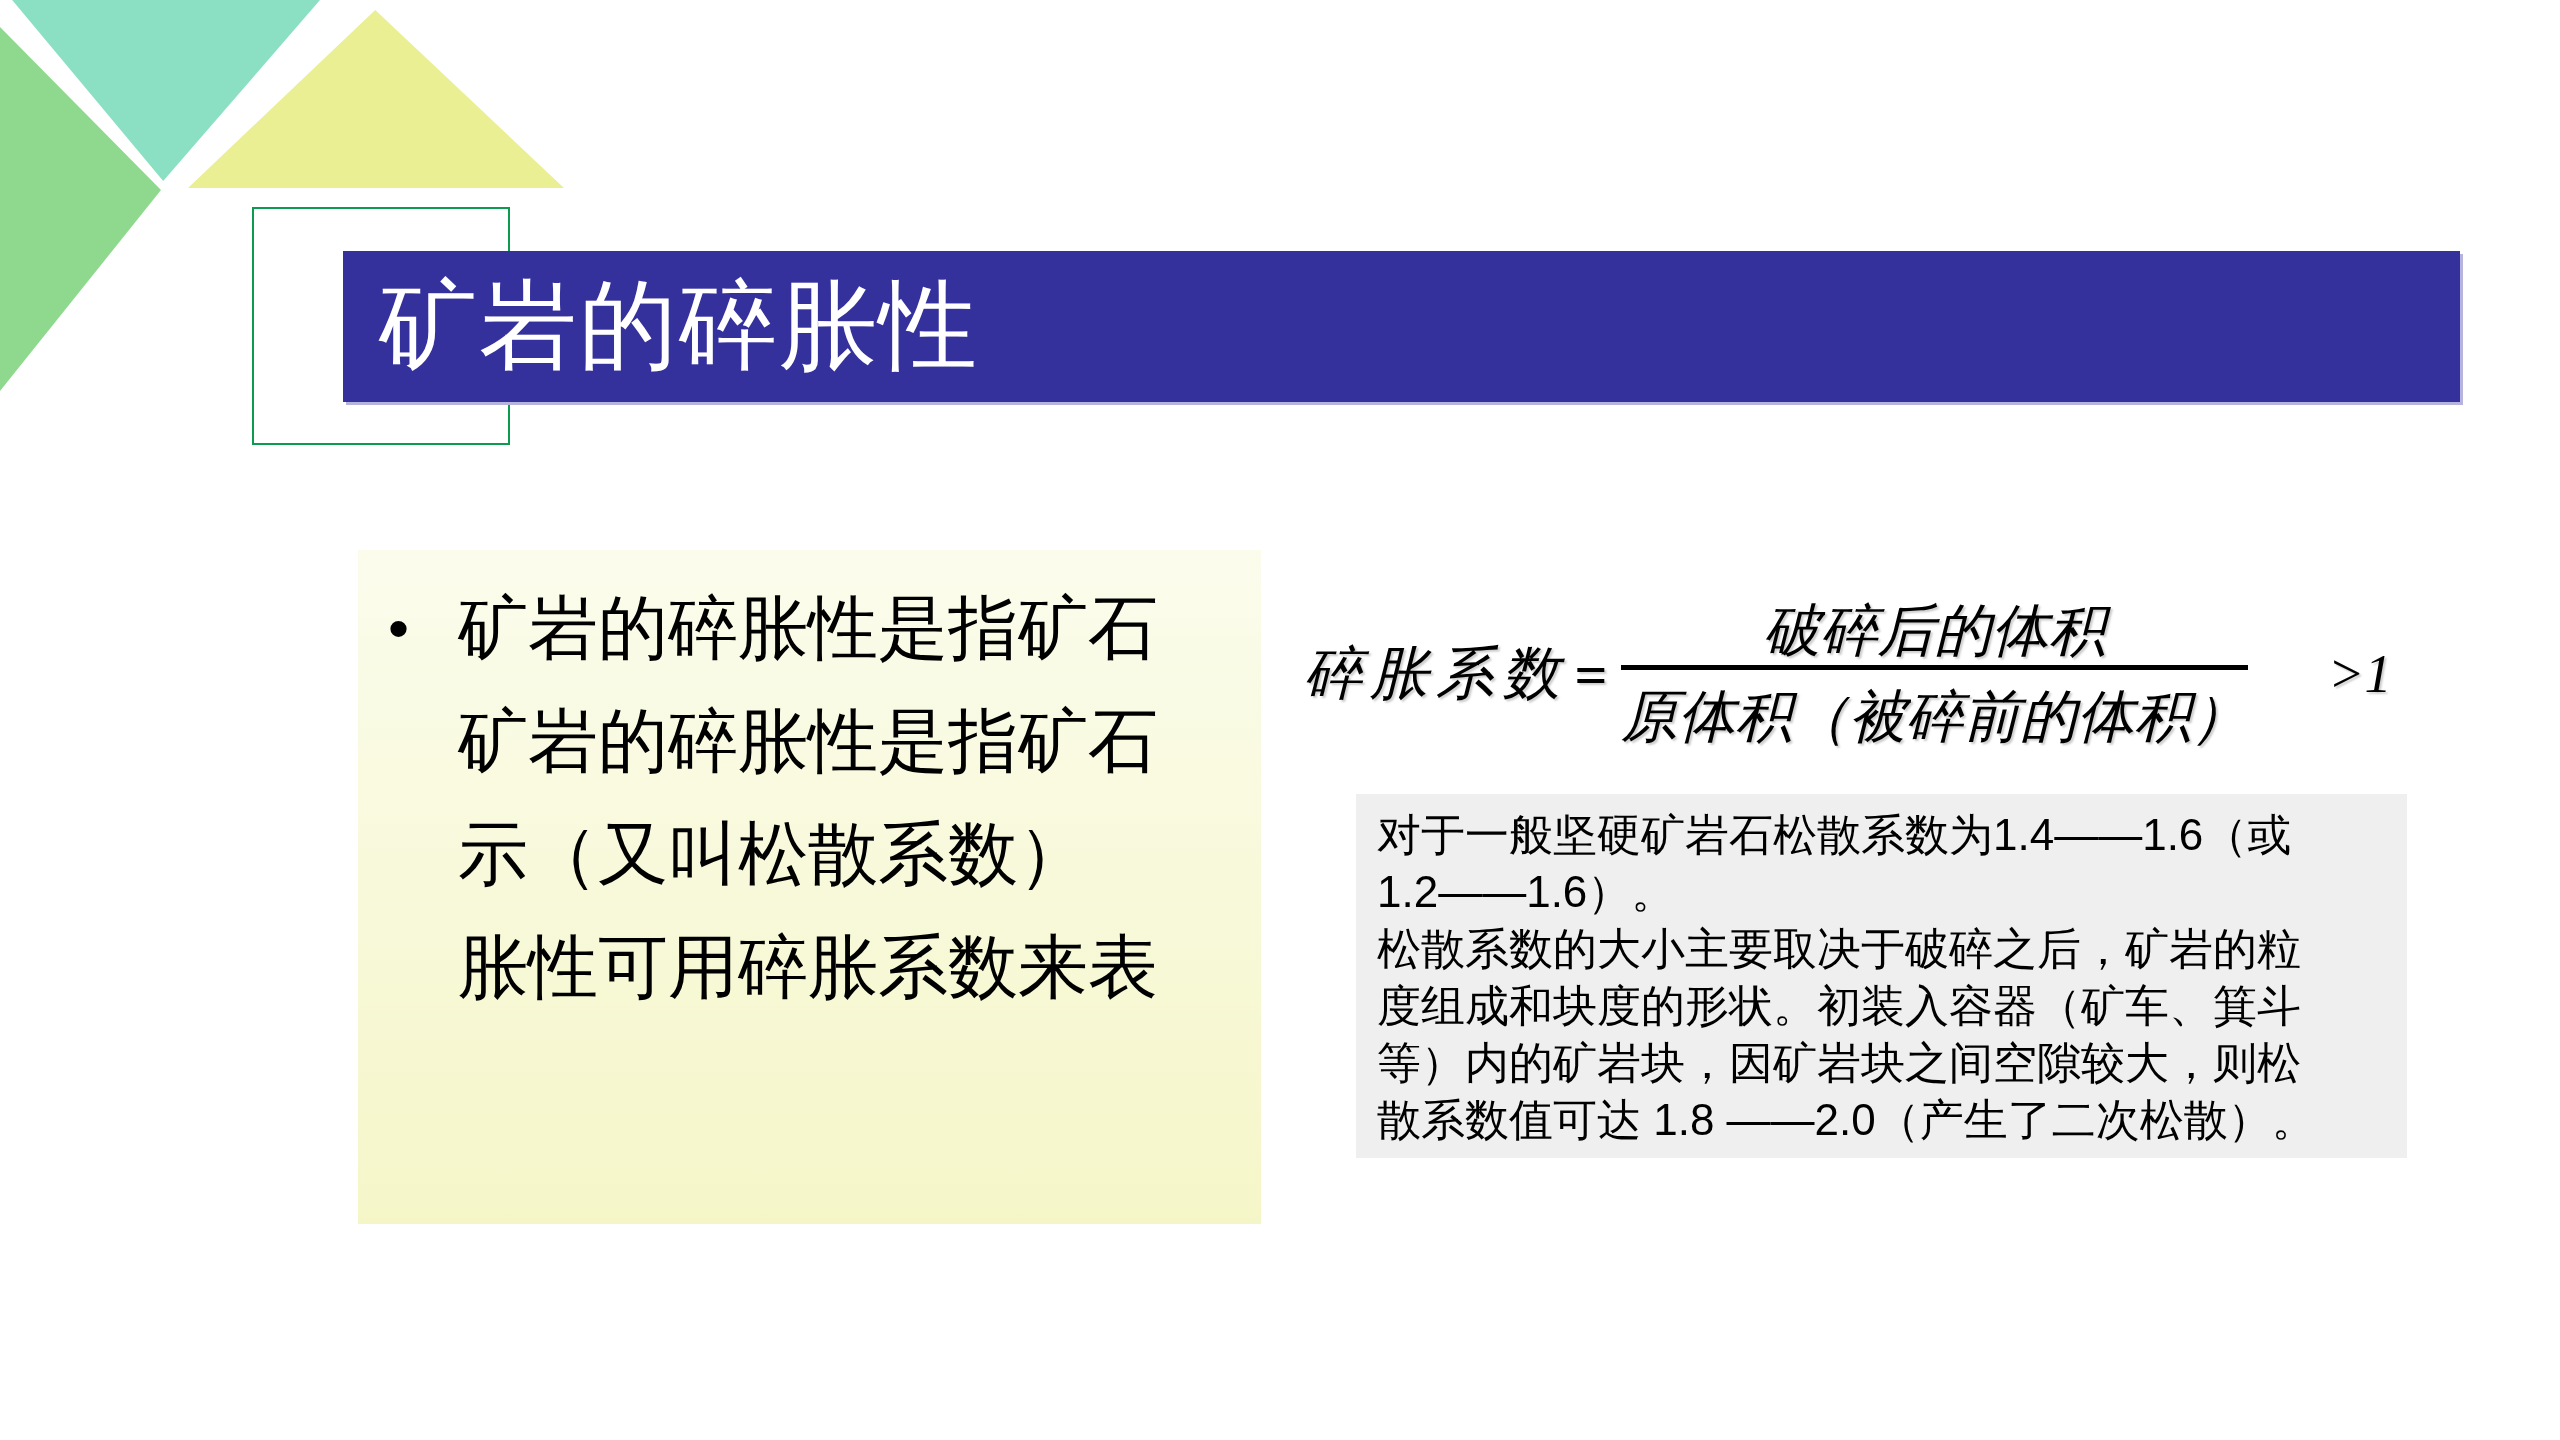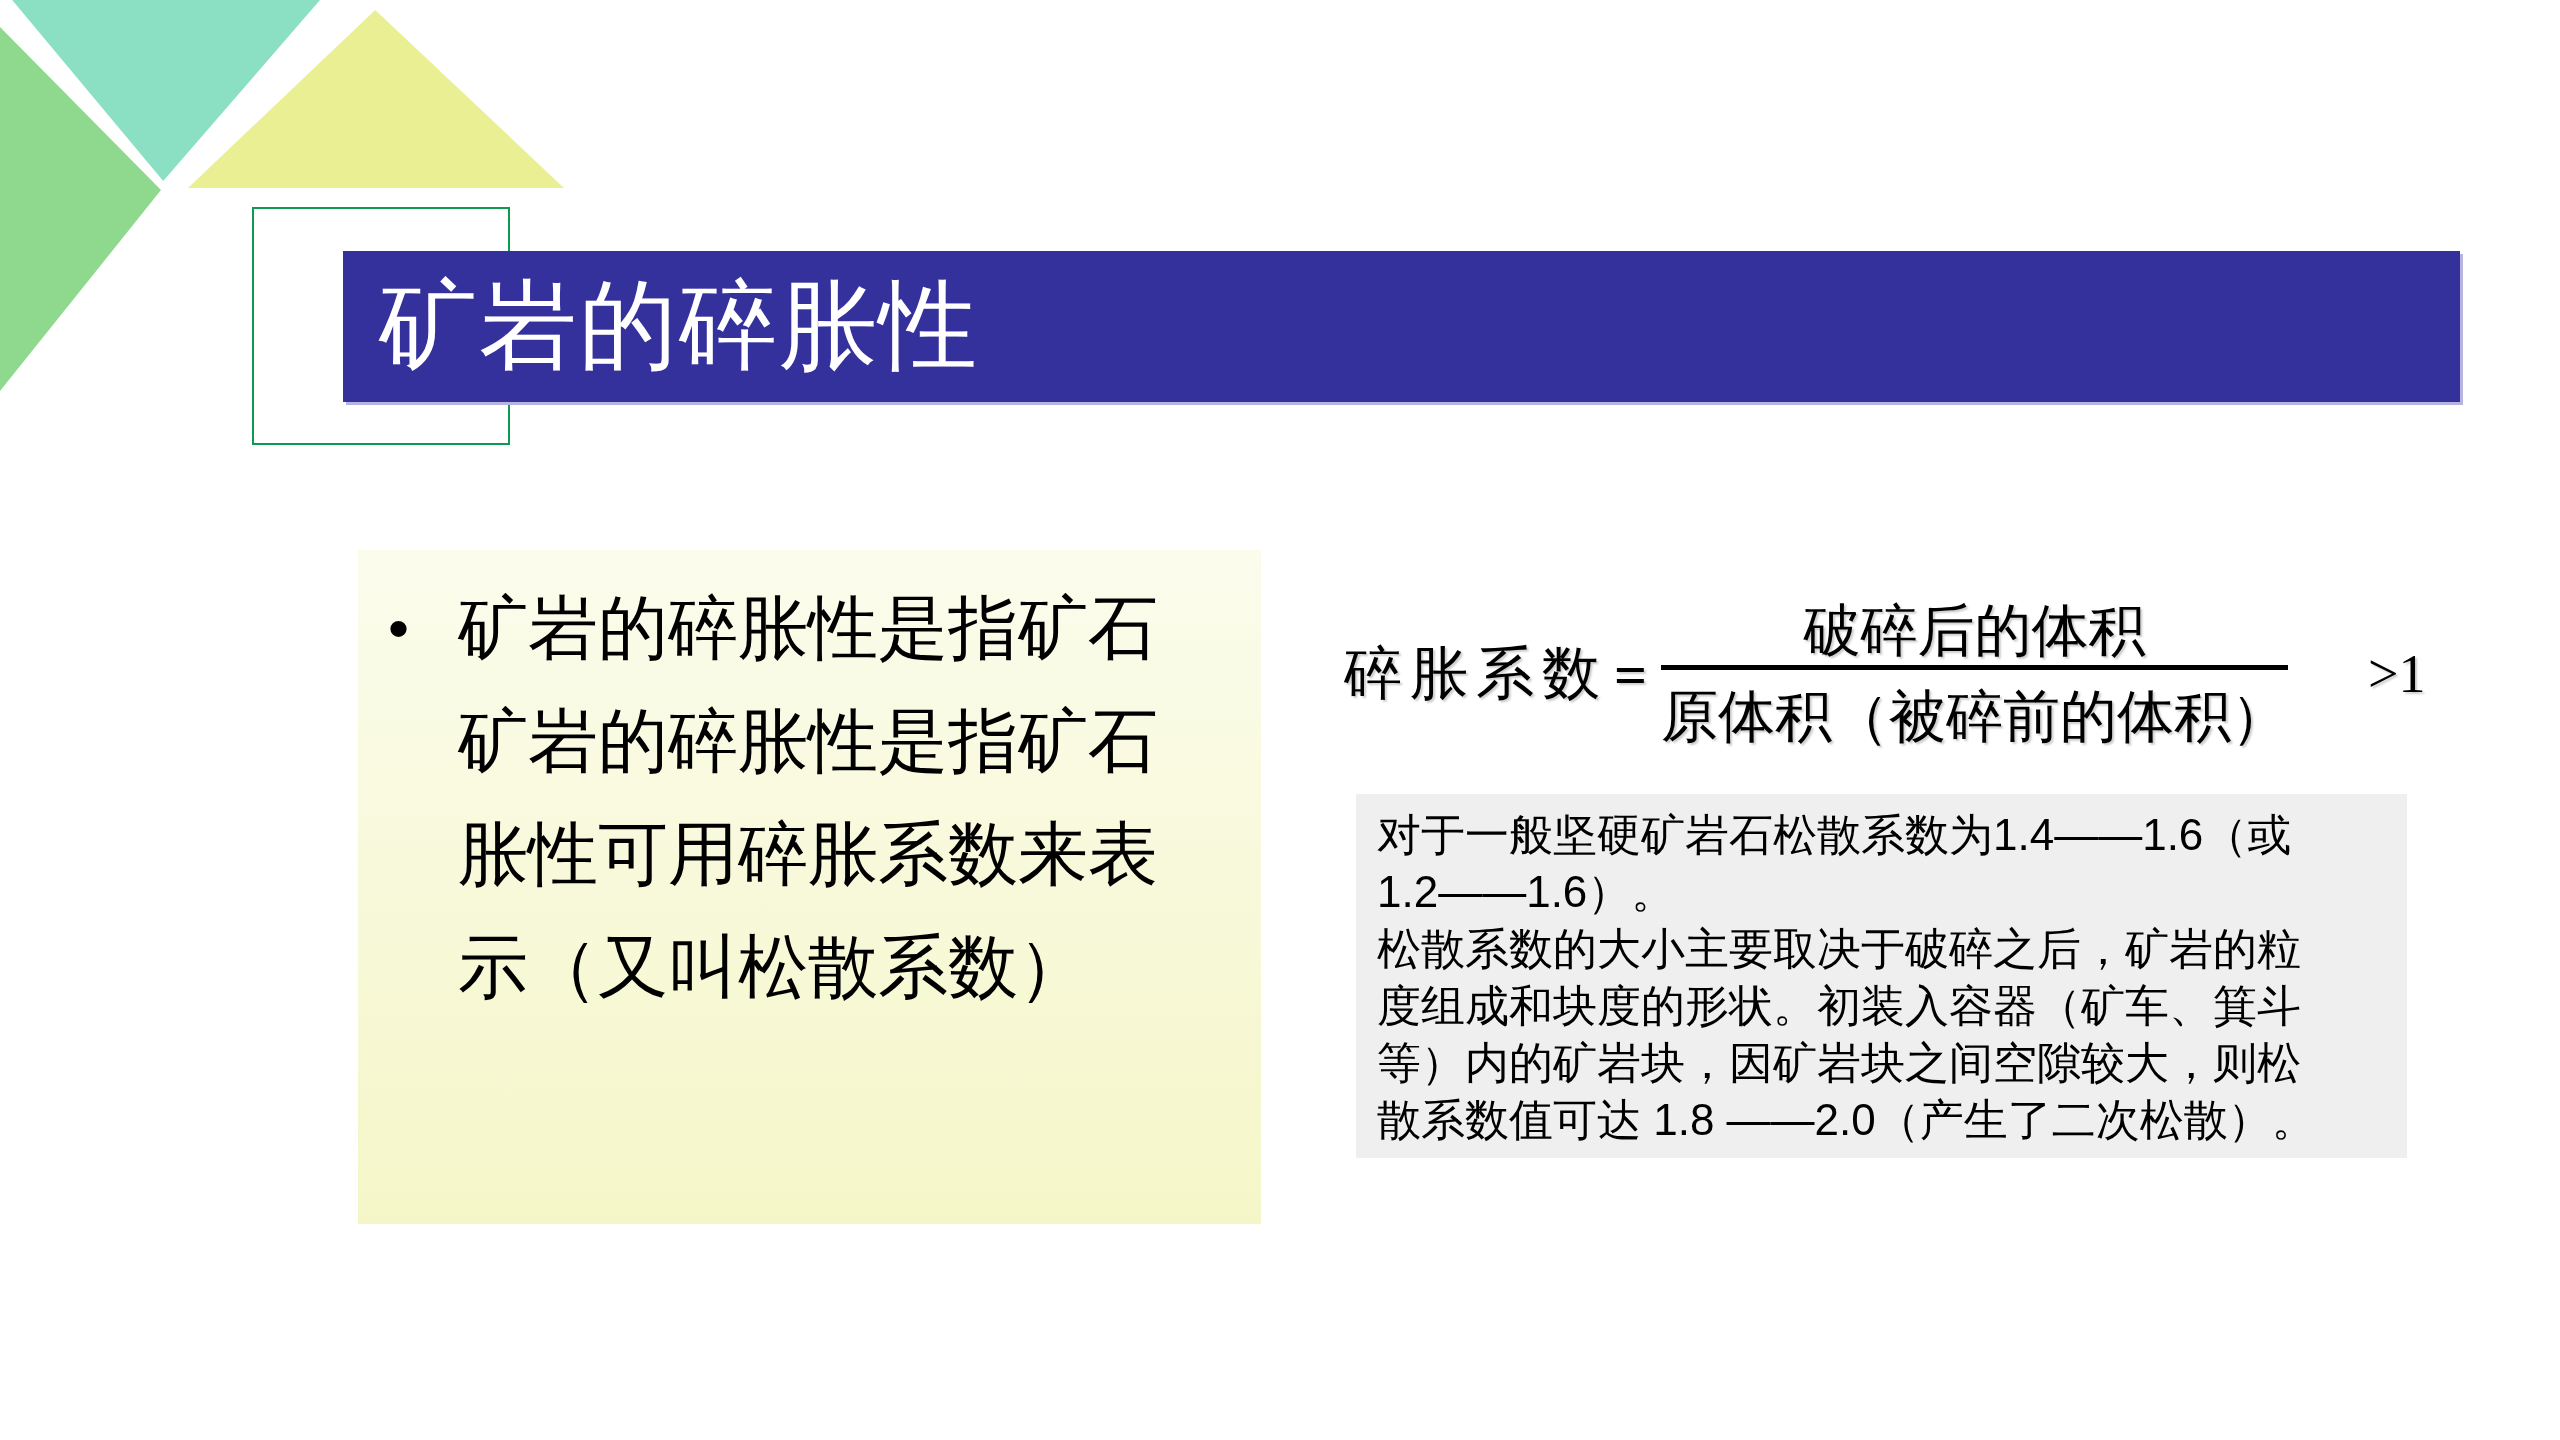--- a/index.html
+++ b/index.html
@@ -24,23 +24,23 @@
     box-sizing:border-box;z-index:2;box-shadow:3px 3px 0 #B6B3DF;}
   .title{font-family:"Liberation Serif","DejaVu Serif",serif;font-size:98px;
     color:#ffffff;letter-spacing:2px;white-space:nowrap;}
   
   .bullet-box{position:absolute;left:358px;top:550px;width:903px;height:674px;
     background:linear-gradient(180deg,#FBFCEC 0%,#F5F6C8 100%);}
   .bullet-item{display:flex;padding:22px 0 0 30px;}
   .marker{flex:0 0 70px;width:70px;font-size:60px;line-height:113px;color:#000;}
   .bline{font-size:70px;line-height:113px;color:#000;white-space:nowrap;}
   
-  .formula{position:absolute;left:1344px;top:600px;display:flex;align-items:center;
+  .formula{position:absolute;left:1304px;top:600px;display:flex;align-items:center;
     color:#000;font-family:"Liberation Serif","DejaVu Serif",serif;
-    text-shadow:2px 2px 2px rgba(60,60,60,0.25);}
+    text-shadow:2px 2px 2px rgba(60,60,60,0.25);font-style:italic;}
   .f-lhs{font-size:58px;letter-spacing:8px;white-space:nowrap;}
   .f-eq{font-size:58px;font-weight:bold;margin:0 14px 0 6px;}
   .frac{display:inline-flex;flex-direction:column;align-items:center;}
   .num{font-size:57px;line-height:62px;white-space:nowrap;}
   .fbar{align-self:stretch;height:5px;background:#000;margin:3px 0;}
   .den{font-size:57px;line-height:62px;white-space:nowrap;margin-top:13px;}
   .f-cmp{font-size:54px;margin-left:80px;white-space:nowrap;}
   
   .note-box{position:absolute;left:1356px;top:794px;width:1051px;height:364px;
     background:#EFEFEF;box-sizing:border-box;padding:12px 0 8px 21px;}
@@ -60,22 +60,22 @@
   <div class="title-bar">
     <span class="title">矿岩的碎胀性</span>
   </div>
 
   <div class="bullet-box">
     <div class="bullet-item">
       <span class="marker">•</span>
       <div class="bullet-lines">
         <div class="bline">矿岩的碎胀性是指矿石</div>
         <div class="bline">矿岩的碎胀性是指矿石</div>
+        <div class="bline">示（又叫松散系数）</div>
         <div class="bline">胀性可用碎胀系数来表</div>
-        <div class="bline">示（又叫松散系数）</div>
       </div>
     </div>
   </div>
 
   <div class="formula">
     <span class="f-lhs">碎胀系数</span>
     <span class="f-eq">=</span>
     <span class="frac">
       <span class="num">破碎后的体积</span>
       <span class="fbar"></span>

